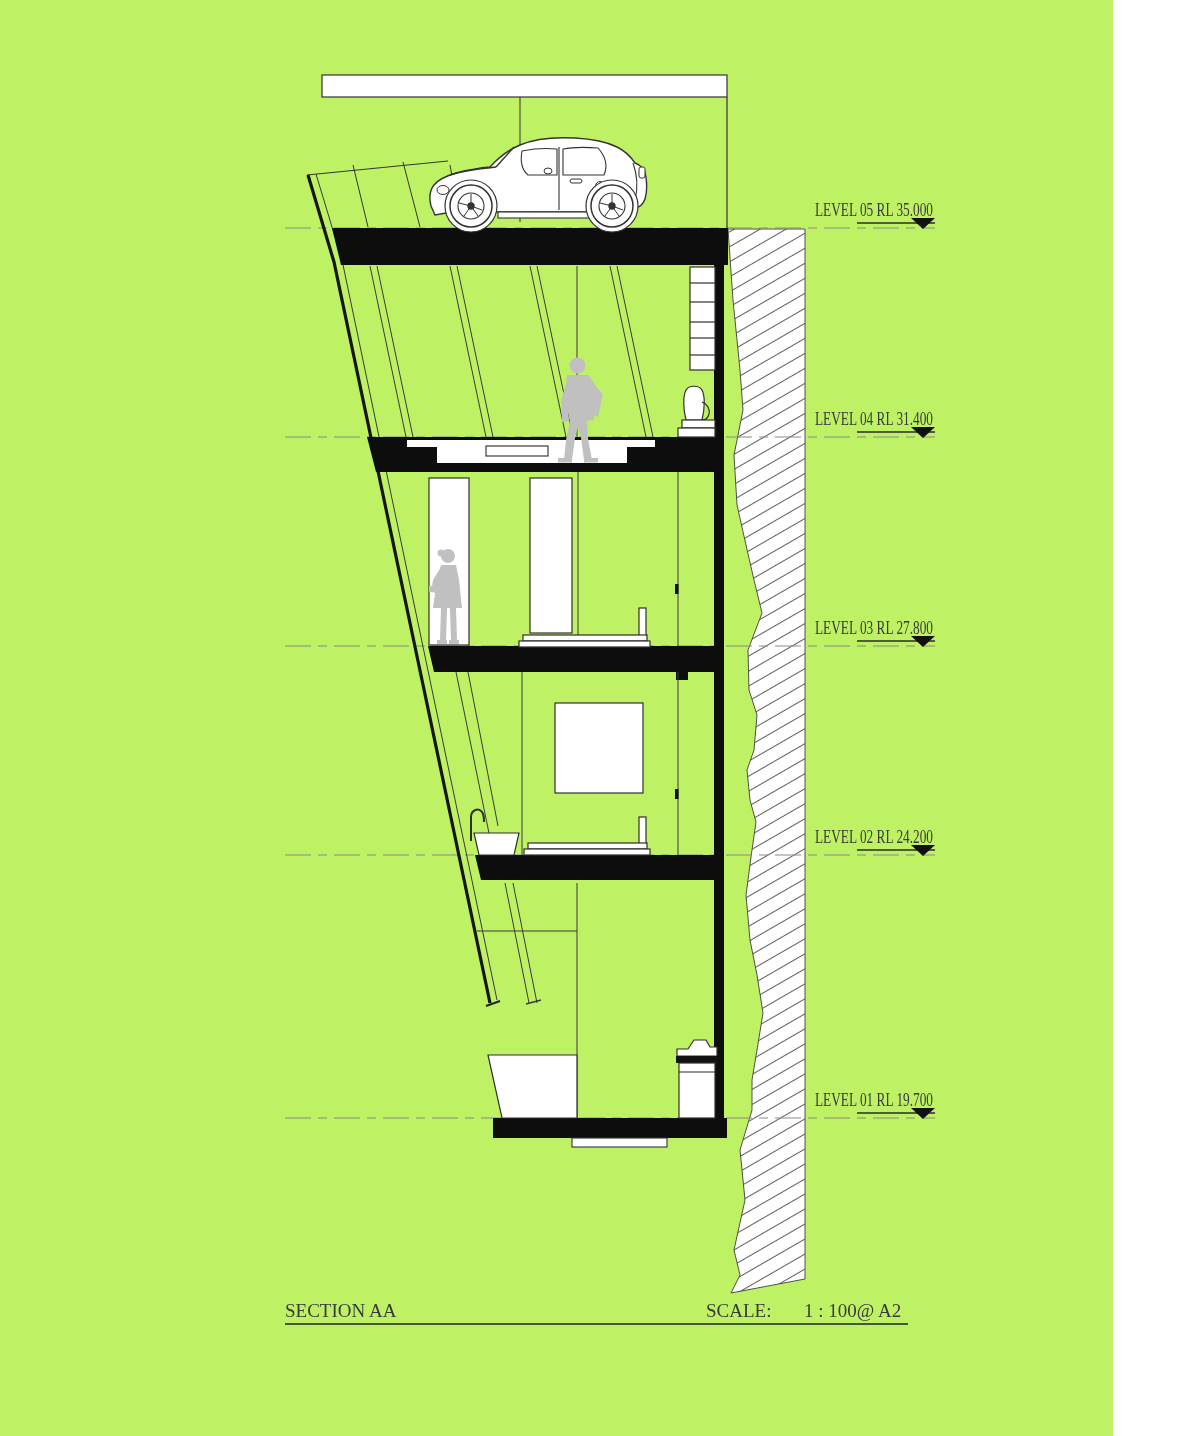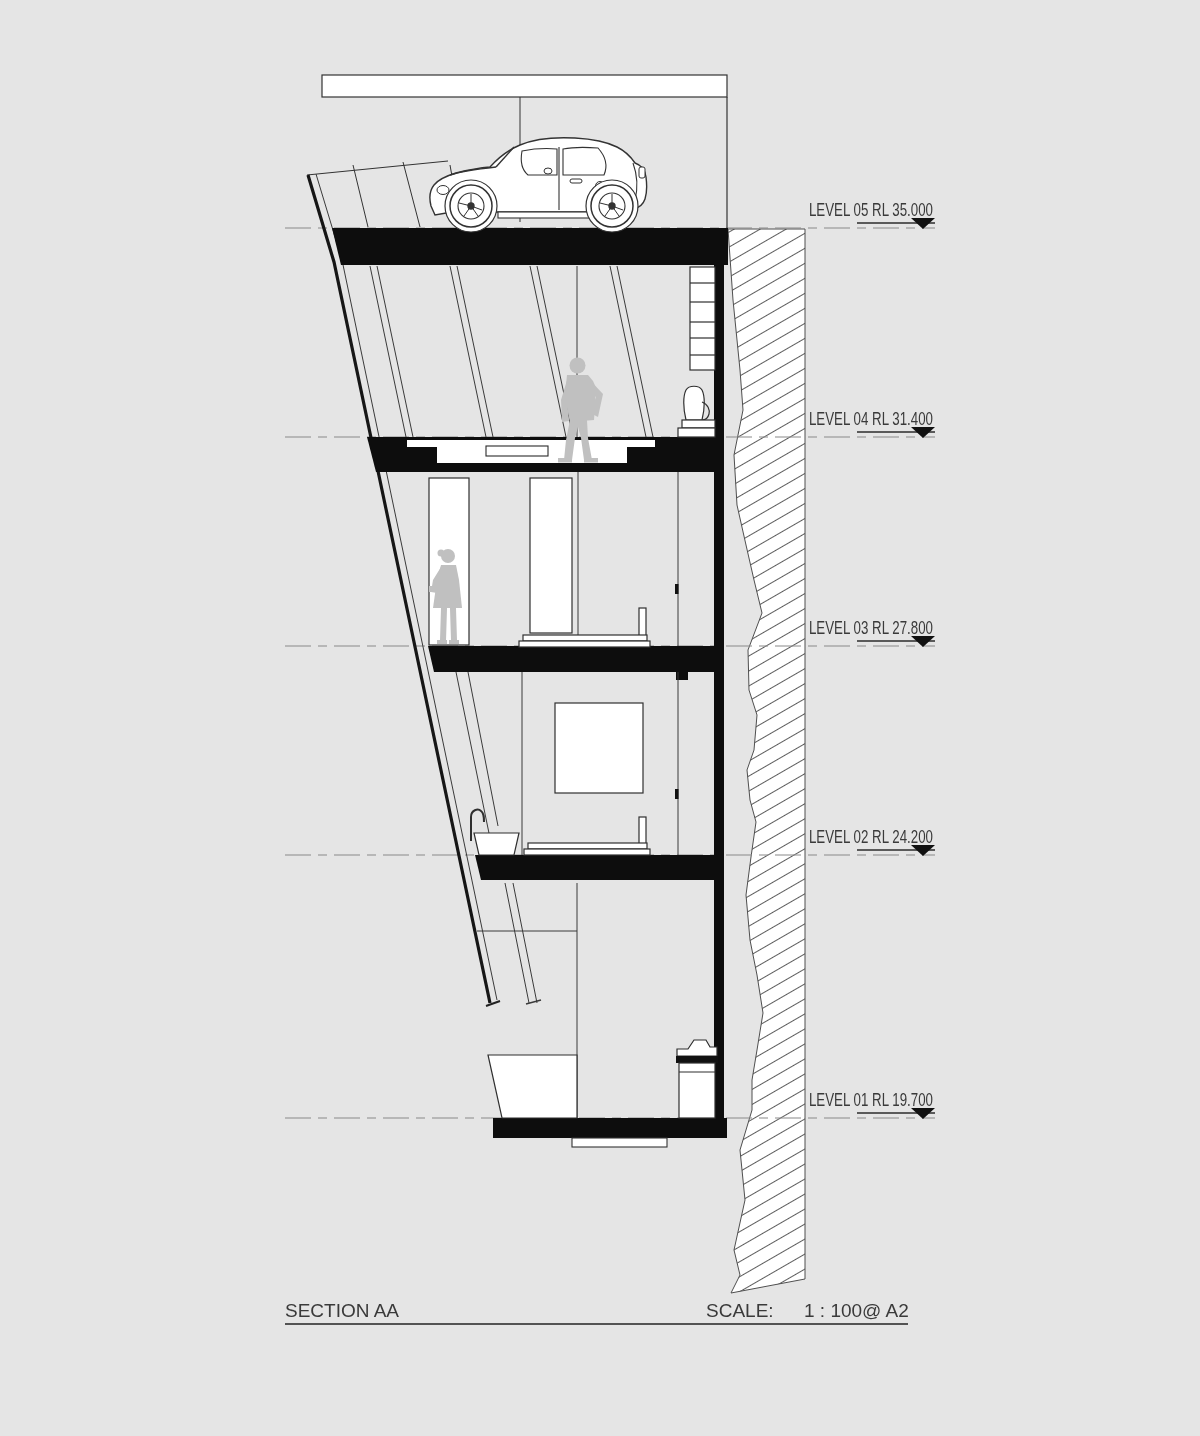--- a/index.html
+++ b/index.html
@@ -1,20 +1,20 @@
 <!DOCTYPE html>
 <html><head>
 <meta charset="utf-8">
 <style>
   html,body{margin:0;padding:0;background:#ffffff;}
   .sheet{
     position:relative;
-    width:1200px;height:1436px;
-    background:#e5e5e5;
-    font-family:Liberation Sans, sans-serif;
+    width:1113px;height:1436px;
+    background:#bef264;
+    font-family:Liberation Serif, serif;
     overflow:hidden;
   }
   svg{display:block;}
   text{fill:#3a3a3a;}
   .lvl-label{font-size:18px;letter-spacing:0px;}
   .tb-text{font-size:19px;}
 </style>
 </head>
 <body>
 

